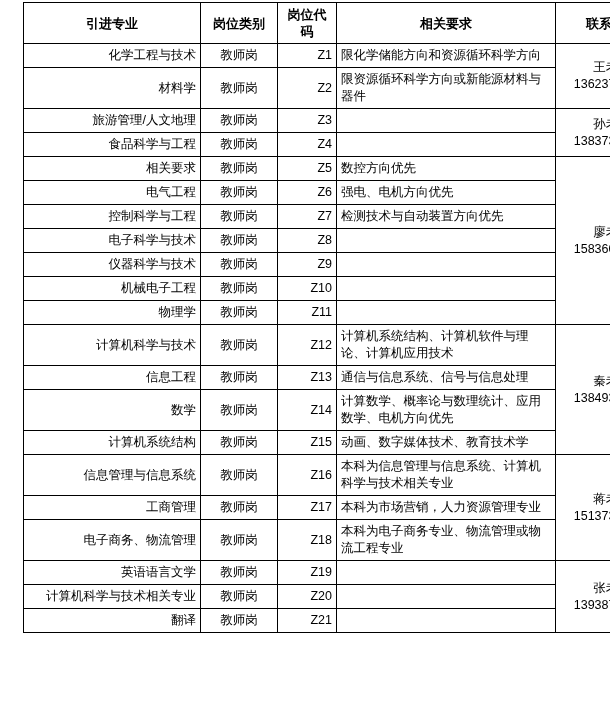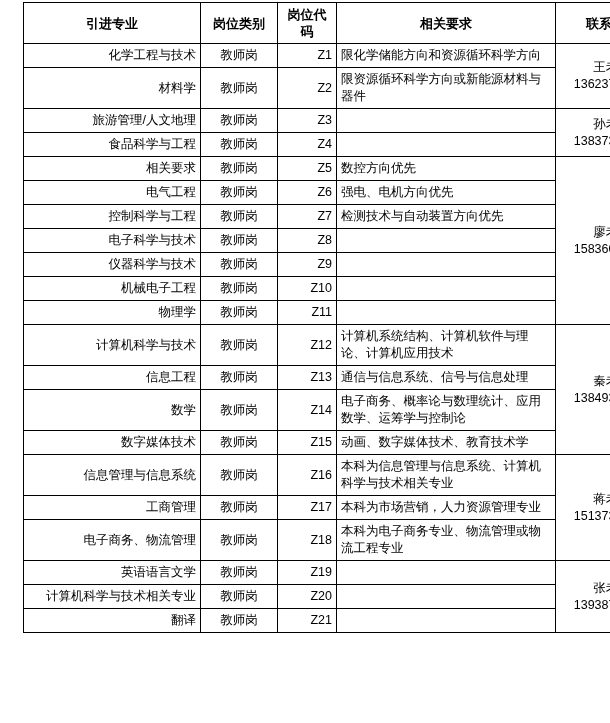--- a/index.html
+++ b/index.html
@@ -159,24 +159,24 @@
         <tr>
           <td class="c-major">信息工程</td>
           <td class="c-type">教师岗</td>
           <td class="c-code">Z13</td>
           <td class="c-req">通信与信息系统、信号与信息处理</td>
         </tr>
         <tr>
           <td class="c-major">数学</td>
           <td class="c-type">教师岗</td>
           <td class="c-code">Z14</td>
-          <td class="c-req">电子商务、概率论与数理统计、应用数学、运筹学与控制论</td>
-        </tr>
-        <tr>
-          <td class="c-major">数字媒体技术</td>
+          <td class="c-req">计算数学、概率论与数理统计、应用数学、电机方向优先</td>
+        </tr>
+        <tr>
+          <td class="c-major">计算机系统结构</td>
           <td class="c-type">教师岗</td>
           <td class="c-code">Z15</td>
           <td class="c-req">动画、数字媒体技术、教育技术学</td>
         </tr>
         <tr>
           <td class="c-major">信息管理与信息系统</td>
           <td class="c-type">教师岗</td>
           <td class="c-code">Z16</td>
           <td class="c-req">本科为信息管理与信息系统、计算机科学与技术相关专业</td>
           <td class="c-contact contact-cell" rowspan="3">

